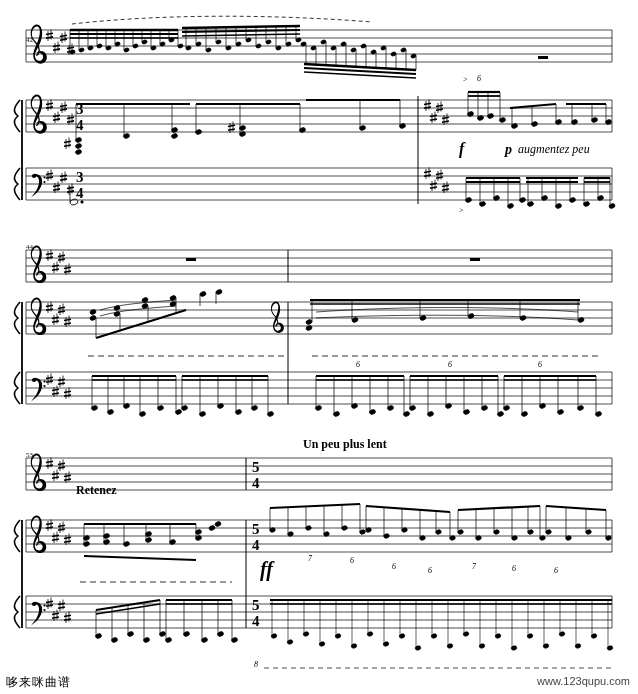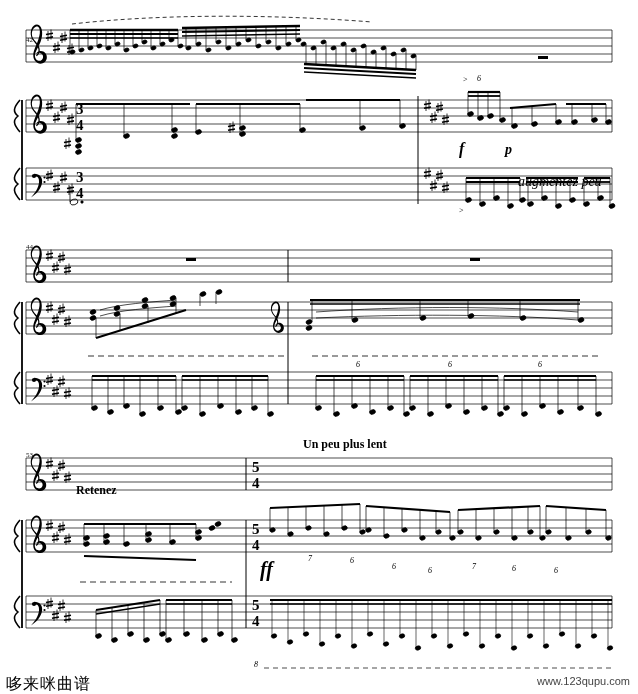--- a/index.html
+++ b/index.html
@@ -42,21 +42,21 @@
     position:absolute;
     font-family:"Liberation Serif", serif;
     font-style:italic;
     font-size:8px;
     color:#000;
   }
   .footer-left{
     position:absolute;
     left:6px;top:674px;
     font-family:Liberation Sans, sans-serif;
-    font-size:16px;
+    font-size:12px;
     color:#000;
     letter-spacing:1px;
   }
   .footer-right{
     position:absolute;
     right:8px;top:675px;
     font-family:"Liberation Sans", sans-serif;
     font-size:11px;
     color:#444;
     text-align:right;
@@ -1047,21 +1047,21 @@
 
     <path d="M264,668 L612,668" stroke="#000" stroke-width="0.7" stroke-dasharray="5,4" fill="none"></path>
   </svg>
 
   <div class="sysnum" style="left:26px;top:28px;margin-top:8px;">42</div>
   <div class="sysnum" style="left:26px;top:243px;">44</div>
   <div class="sysnum" style="left:26px;top:451px;">53</div>
 
   <div class="dyn" style="left:459px;top:140px;font-size:16px;">f</div>
   <div class="dyn" style="left:505px;top:142px;font-size:14px;">p</div>
-  <div class="marking" style="left:518px;top:142px;font-size:14px;margin-top:32px;">augmentez peu</div>
+  <div class="marking" style="left:518px;top:142px;font-size:12px;">augmentez peu</div>
   <div class="tuplet" style="left:463px;top:75px;font-style:normal;">&gt;</div>
   <div class="tuplet" style="left:477px;top:74px;">6</div>
   <div class="tuplet" style="left:459px;top:206px;font-style:normal;">&gt;</div>
 
   <div class="tuplet" style="left:356px;top:360px;">6</div>
   <div class="tuplet" style="left:448px;top:360px;">6</div>
   <div class="tuplet" style="left:538px;top:360px;">6</div>
 
   <div class="tempo" style="left:303px;top:437px;">Un peu plus lent</div>
   <div class="tempo" style="left:76px;top:483px;">Retenez</div>

